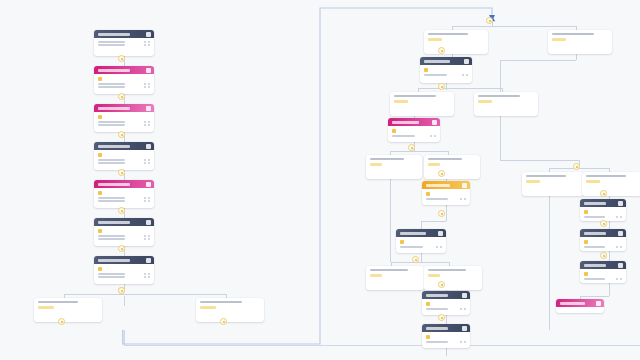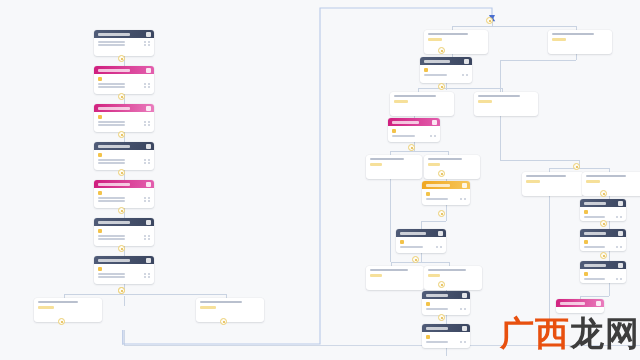--- a/index.html
+++ b/index.html
@@ -562,15 +562,14 @@
           <div class="hicon" style="margin-left: auto;"></div>
         </div>
         <div class="node-body"></div>
       </div>
       <div class="junc" style="left: 573px; top: 163px;"></div>
       <div class="junc" style="left: 600px; top: 190px;"></div>
       <div class="junc" style="left: 600px; top: 220px;"></div>
       <div class="junc" style="left: 600px; top: 252px;"></div>
     </div>
 
-  <div class="watermark"><span class="wm-o">广西</span><span class="wm-d">龙网</span></div>
 
 </div>
 
 </body></html>

